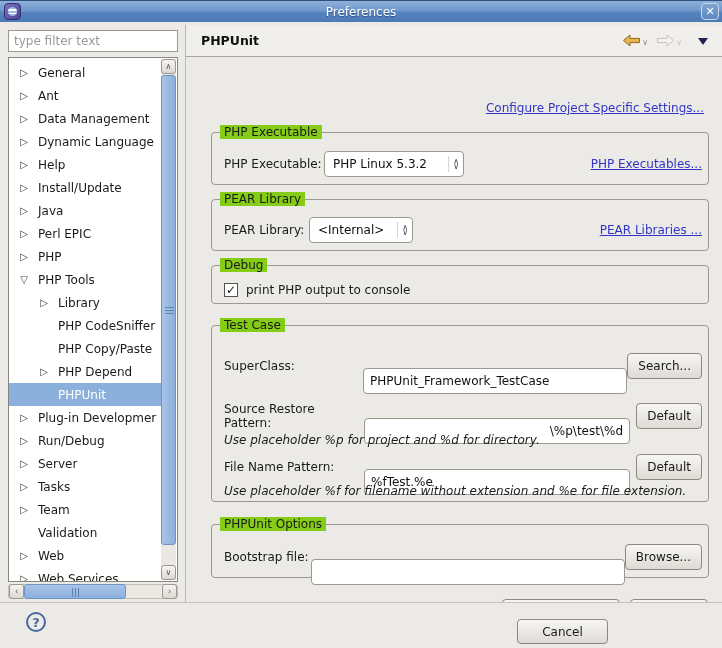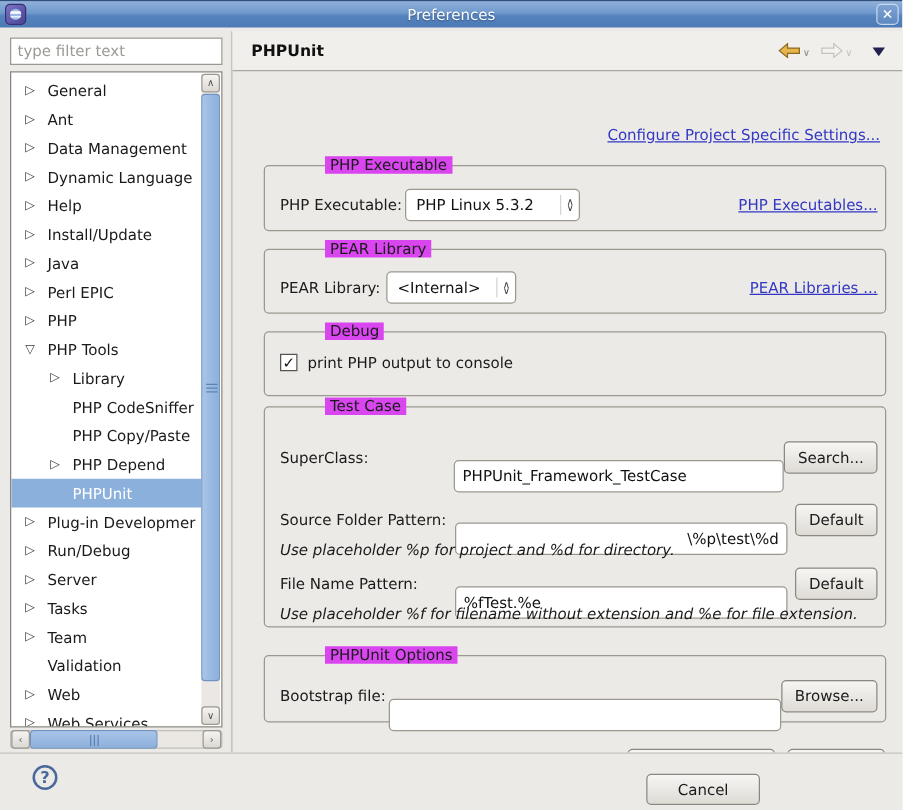--- a/index.html
+++ b/index.html
@@ -65,21 +65,21 @@
   .nav-icons{display:flex;align-items:center;gap:4px;}
   .nav-btn{display:flex;align-items:flex-end;gap:1px;padding:2px;}
   .drop-chev{font-size:8px;color:#8d8a84;line-height:1;}
   .menu-tri{width:0;height:0;border:5px solid transparent;border-top:7px solid #23224e;margin:6px 4px 0 10px;}
 
   .panel-content{position:absolute;left:0;top:32px;right:0;bottom:0;}
   a.pref-link{color:#3137c4;text-decoration:underline;font-size:12px;cursor:pointer;}
   .cfg-link{position:absolute;top:44px;right:18px;}
 
   .group{position:absolute;left:25px;width:498px;border:1px solid #9b9890;border-radius:4px;box-sizing:border-box;}
-  .legend{position:absolute;top:-8px;left:8px;background:#d946ef;padding:0 4px;font-size:12px;color:#1a1a1a;margin-left:40px;}
+  .legend{position:absolute;top:-8px;left:8px;background:#84cc16;padding:0 4px;font-size:12px;color:#1a1a1a;}
   .grow{position:absolute;display:flex;align-items:center;font-size:12px;color:#1a1a1a;}
   .flabel{color:#1a1a1a;}
   .combo{display:flex;align-items:center;height:26px;background:#fff;border:1px solid #9b9890;
     border-radius:4px;box-sizing:border-box;padding:0 4px 0 8px;}
   .combo-value{font-size:12px;color:#111;flex:1;}
   .combo-sep{width:1px;height:16px;background:#d8d5cf;margin:0 4px 0 6px;}
   .combo-arrows{display:flex;flex-direction:column;align-items:center;color:#3c3c3c;}
   .combo-arrows i{font-style:normal;font-size:8px;line-height:5px;}
   .txt{height:26px;box-sizing:border-box;border:1px solid #9b9890;border-radius:4px;background:#fff;
     font-family:inherit;font-size:12px;padding:0 6px;color:#111;margin-top:29px;}
@@ -295,40 +295,40 @@
             <span class="combo-arrows">
               <i>∧</i>
                 <i>∨</i>
             </span>
           </div>
           <span style="flex:1;"></span>
           <a class="pref-link">PEAR Libraries ...</a>
         </div>
       </div>
 
-      <div class="group" style="top:208px;height:52px;">
+      <div class="group" style="top:208px;height:39px;">
         <span class="legend">Debug</span>
         <div class="grow" style="left:12px;right:6px;top:14px;height:20px;">
           <span class="checkbox checked" id="debug-checkbox"></span>
           <span class="flabel">print PHP output to console</span>
         </div>
       </div>
 
       <div class="group" style="top:268px;height:177px;">
         <span class="legend">Test Case</span>
 
         <div class="grow" style="left:12px;right:6px;top:27px;height:26px;">
           <span class="flabel" style="width:140px;">SuperClass:</span>
           <input class="txt" style="width: 266px;" value="PHPUnit_Framework_TestCase">
           <span style="flex:1;"></span>
           <button class="btn">Search...</button>
         </div>
 
         <div class="grow" style="left:12px;right:6px;top:77px;height:26px;">
-          <span class="flabel" style="width:140px;">Source Folder Pattern:</span>
+          <span class="flabel" style="width:140px;">Source Restore Pattern:</span>
           <input class="txt" style="width: 266px; text-align: right;" value="\%p\test\%d">
           <span style="flex:1;"></span>
           <button class="btn">Default</button>
         </div>
 
         <div class="note" style="top:107px;">Use placeholder %p for project and %d for directory.</div>
 
         <div class="grow" style="left:12px;right:6px;top:128px;height:26px;">
           <span class="flabel" style="width:140px;">File Name Pattern:</span>
           <input class="txt" style="width: 266px;" value="%fTest.%e">

